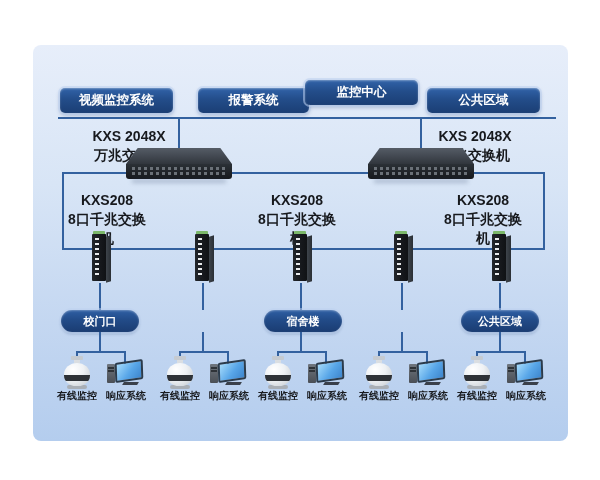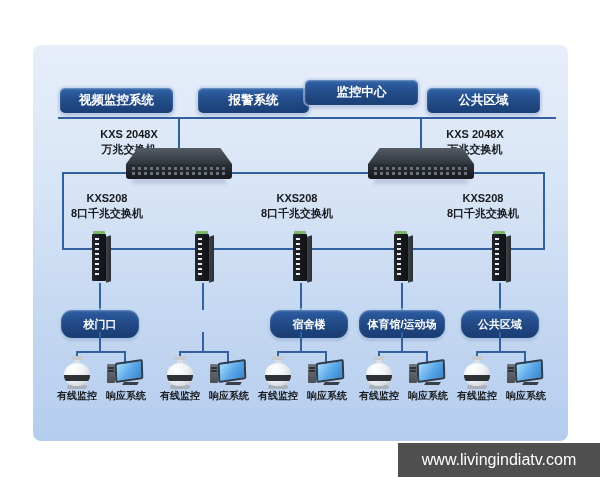--- a/index.html
+++ b/index.html
@@ -31,30 +31,30 @@
   
   .sys-pill {
     position:absolute; height:25px; border-radius:5px;
     background:linear-gradient(180deg,#3163a9 0%,#234d8a 45%,#1b3e74 100%);
     box-shadow:0 0 0 2px rgba(190,210,240,.55), 0 2px 4px rgba(25,55,110,.35), inset 0 1px 2px rgba(255,255,255,.35);
     color:#ffffff; font-size:12.5px; font-weight:bold;
     display:flex; align-items:center; justify-content:center;
   }
   
   .loc-pill {
-    position:absolute; height:28px; top:310px; border-radius:11px;
+    position:absolute; height:22px; top:310px; border-radius:11px;
     background:linear-gradient(180deg,#2e5fa4 0%,#224b88 45%,#1a3c72 100%);
     box-shadow:0 0 0 2px rgba(190,210,240,.5), 0 2px 3px rgba(25,55,110,.3), inset 0 1px 2px rgba(255,255,255,.3);
     color:#ffffff; font-size:11px; font-weight:bold;
     display:flex; align-items:center; justify-content:center;
   }
   
   .node-label {
     position:absolute; text-align:center; color:#17191d;
-    font-size:11px; font-weight:bold; line-height:1.35;
+    font-size:14px; font-weight:bold; line-height:1.35;
   }
   .dev-label {
     position:absolute; width:52px; top:389px; text-align:center;
     color:#1a1c20; font-size:10px; font-weight:bold;
   }
   
   .core-switch { position:absolute; width:106px; height:36px; }
   .cs-top {
     height:16px; background:linear-gradient(180deg,#555c66,#31363d);
     clip-path:polygon(11% 0, 89% 0, 100% 100%, 0 100%);
@@ -250,21 +250,21 @@
   </div>
   <div class="monitor" style="left:210px;">
     <div class="mon-tower"></div>
       <div class="mon-screen"></div>
       <div class="mon-stand"></div>
   </div>
   <div class="dev-label" style="left:154px;">有线监控</div>
   <div class="dev-label" style="left:203px;">响应系统</div>
 
   <div class="line" style="left:300px;top:283px;width:2px;height:27px;"></div>
-  <div class="loc-pill" style="left:270px;width:78px;">
+  <div class="loc-pill" style="left:264px;width:78px;">
     <span>宿舍楼</span>
   </div>
   <div class="line" style="left:300px;top:332px;width:2px;height:20px;"></div>
   <div class="line" style="left:277px;top:351px;width:50px;height:2px;"></div>
   <div class="line" style="left:277px;top:351px;width:2px;height:8px;"></div>
   <div class="line" style="left:325px;top:351px;width:2px;height:13px;"></div>
   <div class="camera" style="left:259px;">
     <div class="cam-mount"></div>
       <div class="cam-neck"></div>
     <div class="cam-dome">
@@ -274,23 +274,20 @@
   </div>
   <div class="monitor" style="left:308px;">
     <div class="mon-tower"></div>
       <div class="mon-screen"></div>
       <div class="mon-stand"></div>
   </div>
   <div class="dev-label" style="left:252px;">有线监控</div>
   <div class="dev-label" style="left:301px;">响应系统</div>
 
   <div class="line" style="left:401px;top:283px;width:2px;height:27px;"></div>
-  <div class="loc-pill" style="left:359px;width:86px;">
-    <span>体育馆/运动场</span>
-  </div>
   <div class="line" style="left:401px;top:332px;width:2px;height:20px;"></div>
   <div class="line" style="left:378px;top:351px;width:50px;height:2px;"></div>
   <div class="line" style="left:378px;top:351px;width:2px;height:8px;"></div>
   <div class="line" style="left:426px;top:351px;width:2px;height:13px;"></div>
   <div class="camera" style="left:360px;">
     <div class="cam-mount"></div>
       <div class="cam-neck"></div>
     <div class="cam-dome">
         <div class="cam-band"></div>
       </div>
@@ -321,17 +318,14 @@
     <div class="cam-base"></div>
   </div>
   <div class="monitor" style="left:507px;">
     <div class="mon-tower"></div>
       <div class="mon-screen"></div>
       <div class="mon-stand"></div>
   </div>
   <div class="dev-label" style="left:451px;">有线监控</div>
   <div class="dev-label" style="left:500px;">响应系统</div>
 
-  <div class="footer-bar">
-    <span>www.livingindiatv.com</span>
-  </div>
 
 </div>
 
 </body></html>

